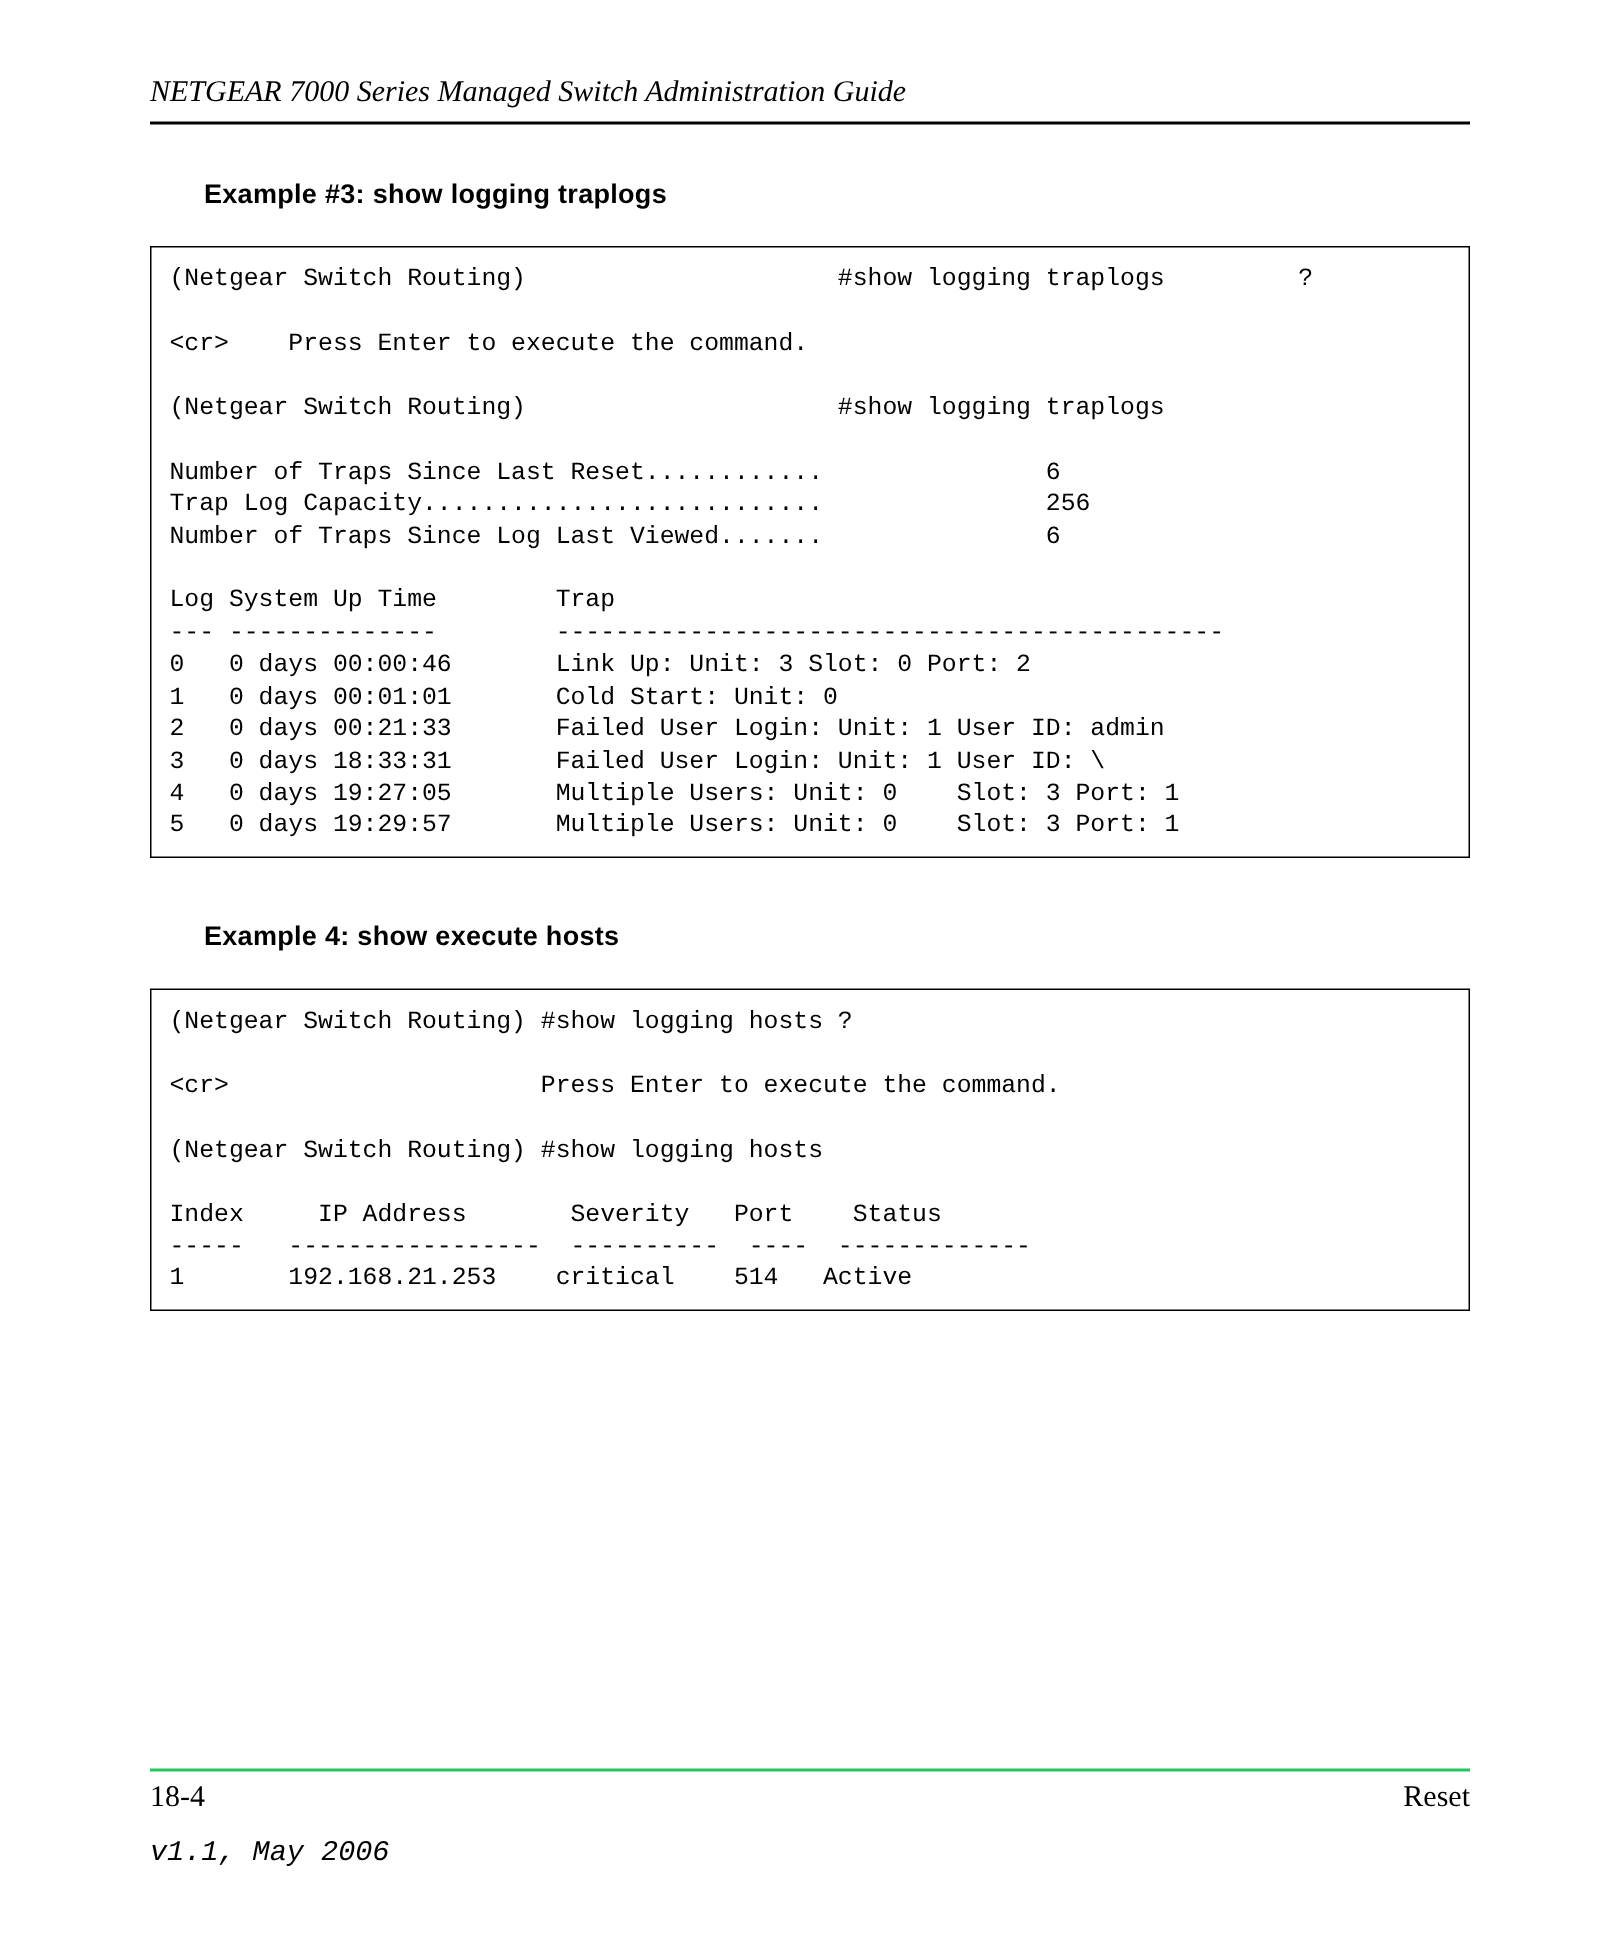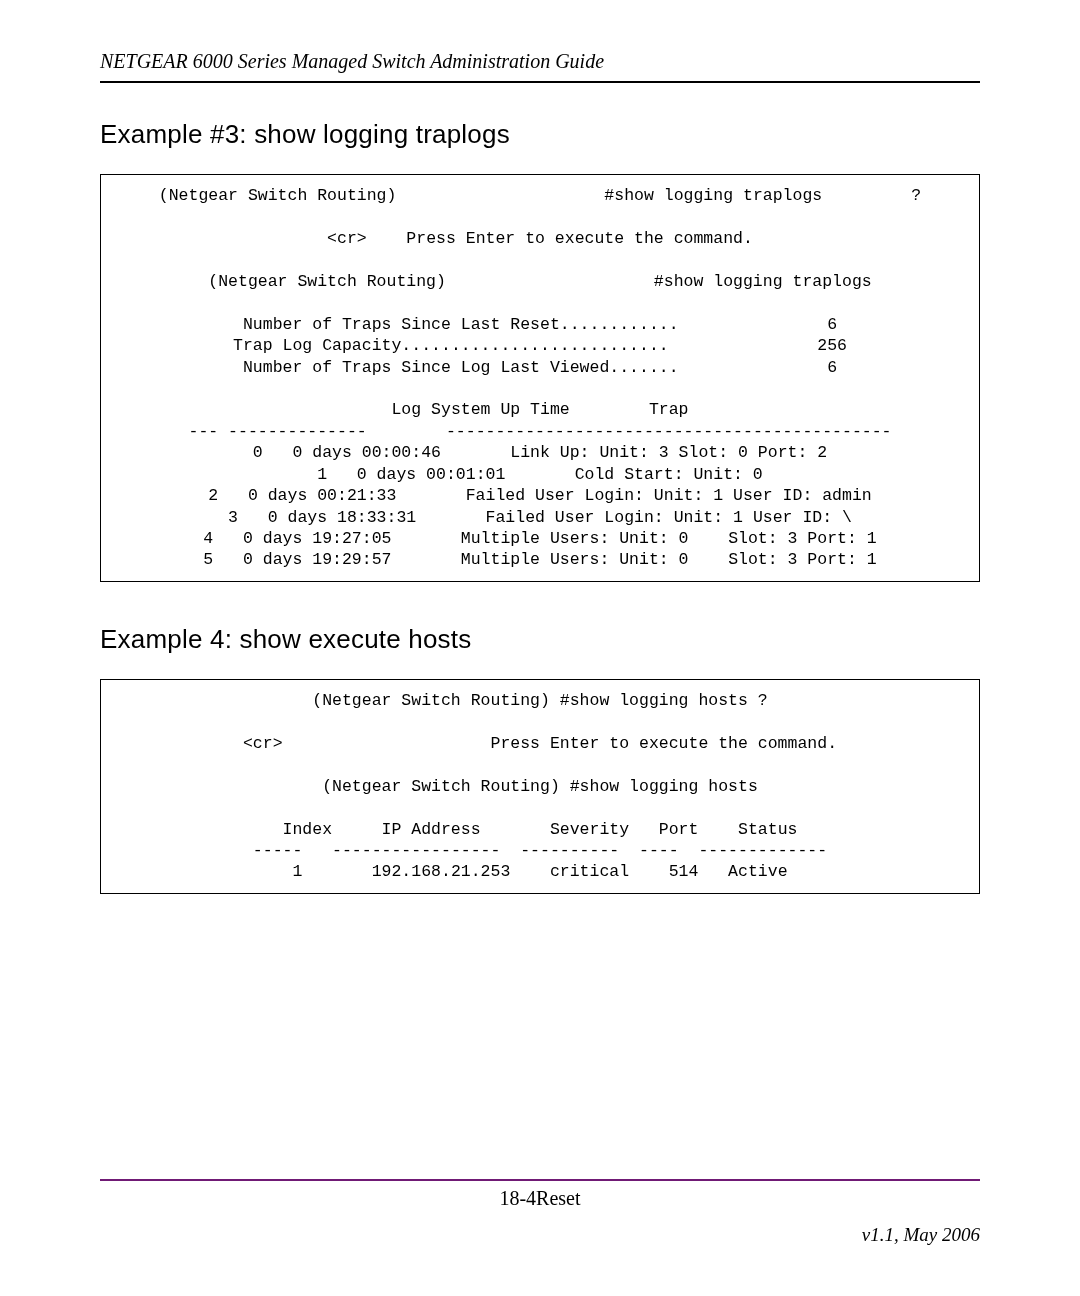--- a/index.html
+++ b/index.html
@@ -13,61 +13,62 @@
     }
     .page-header {
       font-style: italic;
       font-size: 20px;
       padding-bottom: 8px;
       border-bottom: 2px solid #000;
       margin-bottom: 36px;
     }
     .section-heading {
       font-family: Arial, Helvetica, sans-serif;
-      font-weight: normal;
-      font-size: 26px;
+      font-weight: bold;
+      font-size: 18px;
       margin-bottom: 24px;
       letter-spacing: 0.2px;
+      margin-left: 36px;
     }
     .code-block {
       border: 1px solid #000;
       padding: 10px 12px;
       font-family: "Courier New", Courier, monospace;
       font-size: 16.5px;
       line-height: 1.3;
       white-space: pre;
       margin-bottom: 42px;
       overflow: hidden;
-      text-align: center;
     }
     .page-footer {
       position: absolute;
       bottom: 50px;
       left: 100px;
       right: 100px;
     }
     .footer-line {
-      border-top: 2px solid #701a75;
+      border-top: 2px solid #22c55e;
       padding-top: 6px;
       display: flex;
-      justify-content: center;
+      justify-content: space-between;
       font-size: 20px;
     }
     .footer-version {
-      text-align: right;
+      text-align: left;
       font-style: italic;
       font-size: 19px;
       margin-top: 14px;
+      font-family: Liberation Mono, monospace;
     }
   </style>
 </head>
 <body>
 
 <div class="page-header">
-  <span>NETGEAR 6000  Series Managed Switch Administration Guide</span>
+  <span>NETGEAR 7000  Series Managed Switch Administration Guide</span>
 </div>
 
 <h2 class="section-heading">Example #3: show logging traplogs</h2>
 
 <div class="code-block">(Netgear Switch Routing)                     #show logging traplogs         ?
 
 &lt;cr&gt;    Press Enter to execute the command.
 
 (Netgear Switch Routing)                     #show logging traplogs
 

